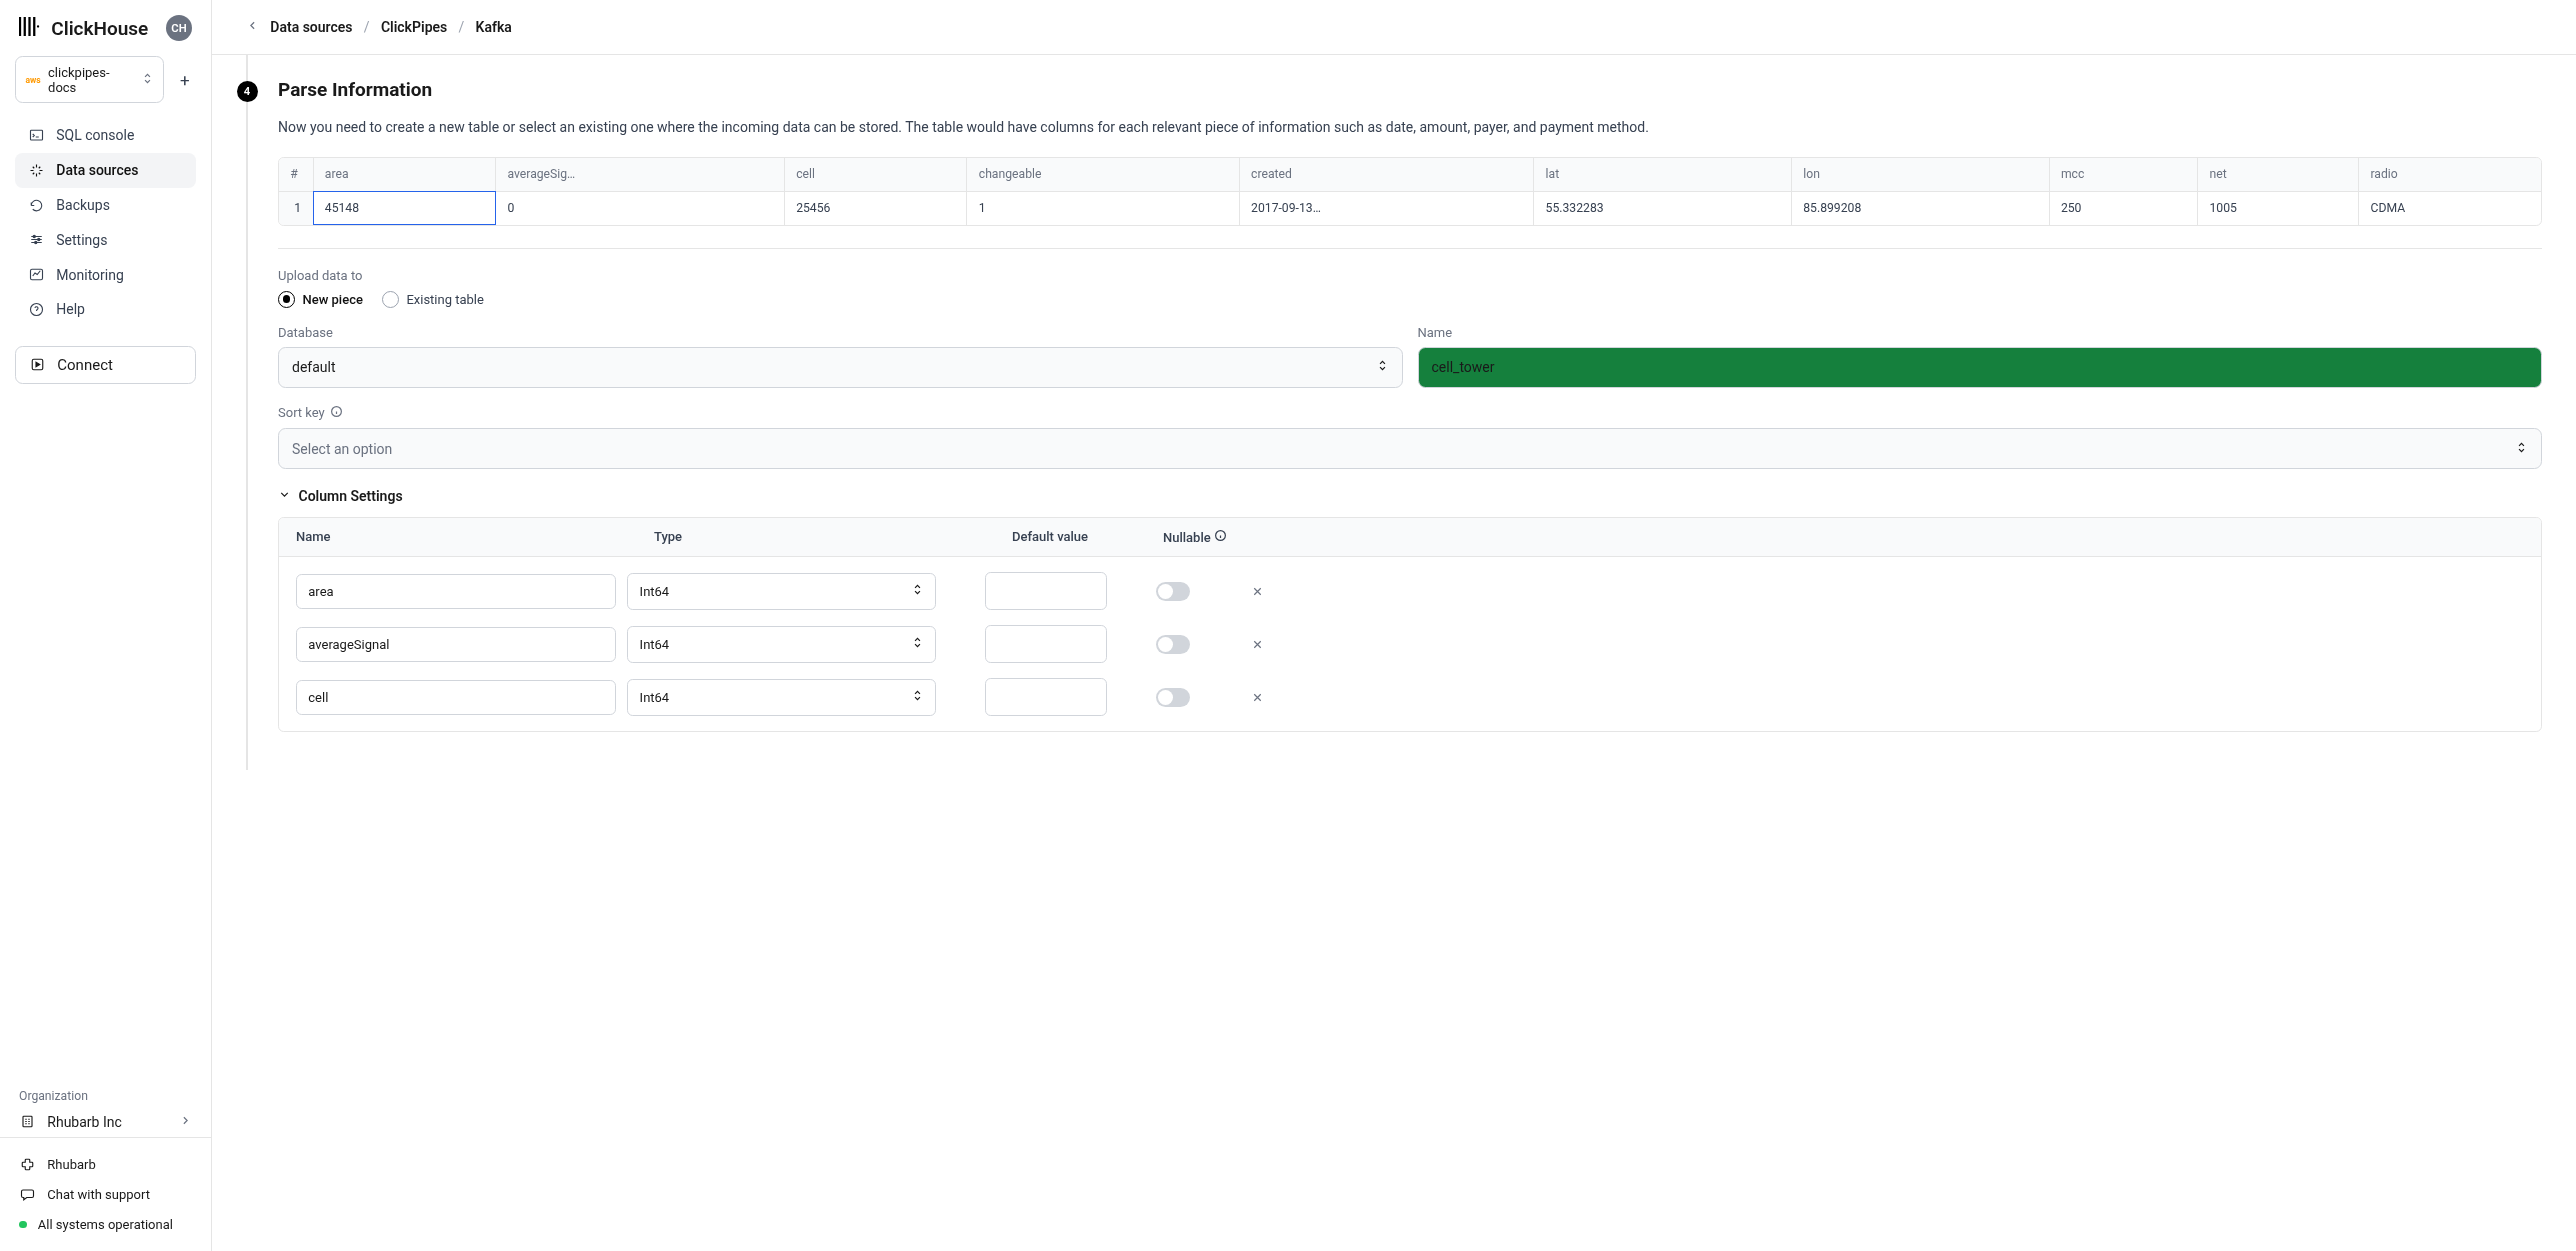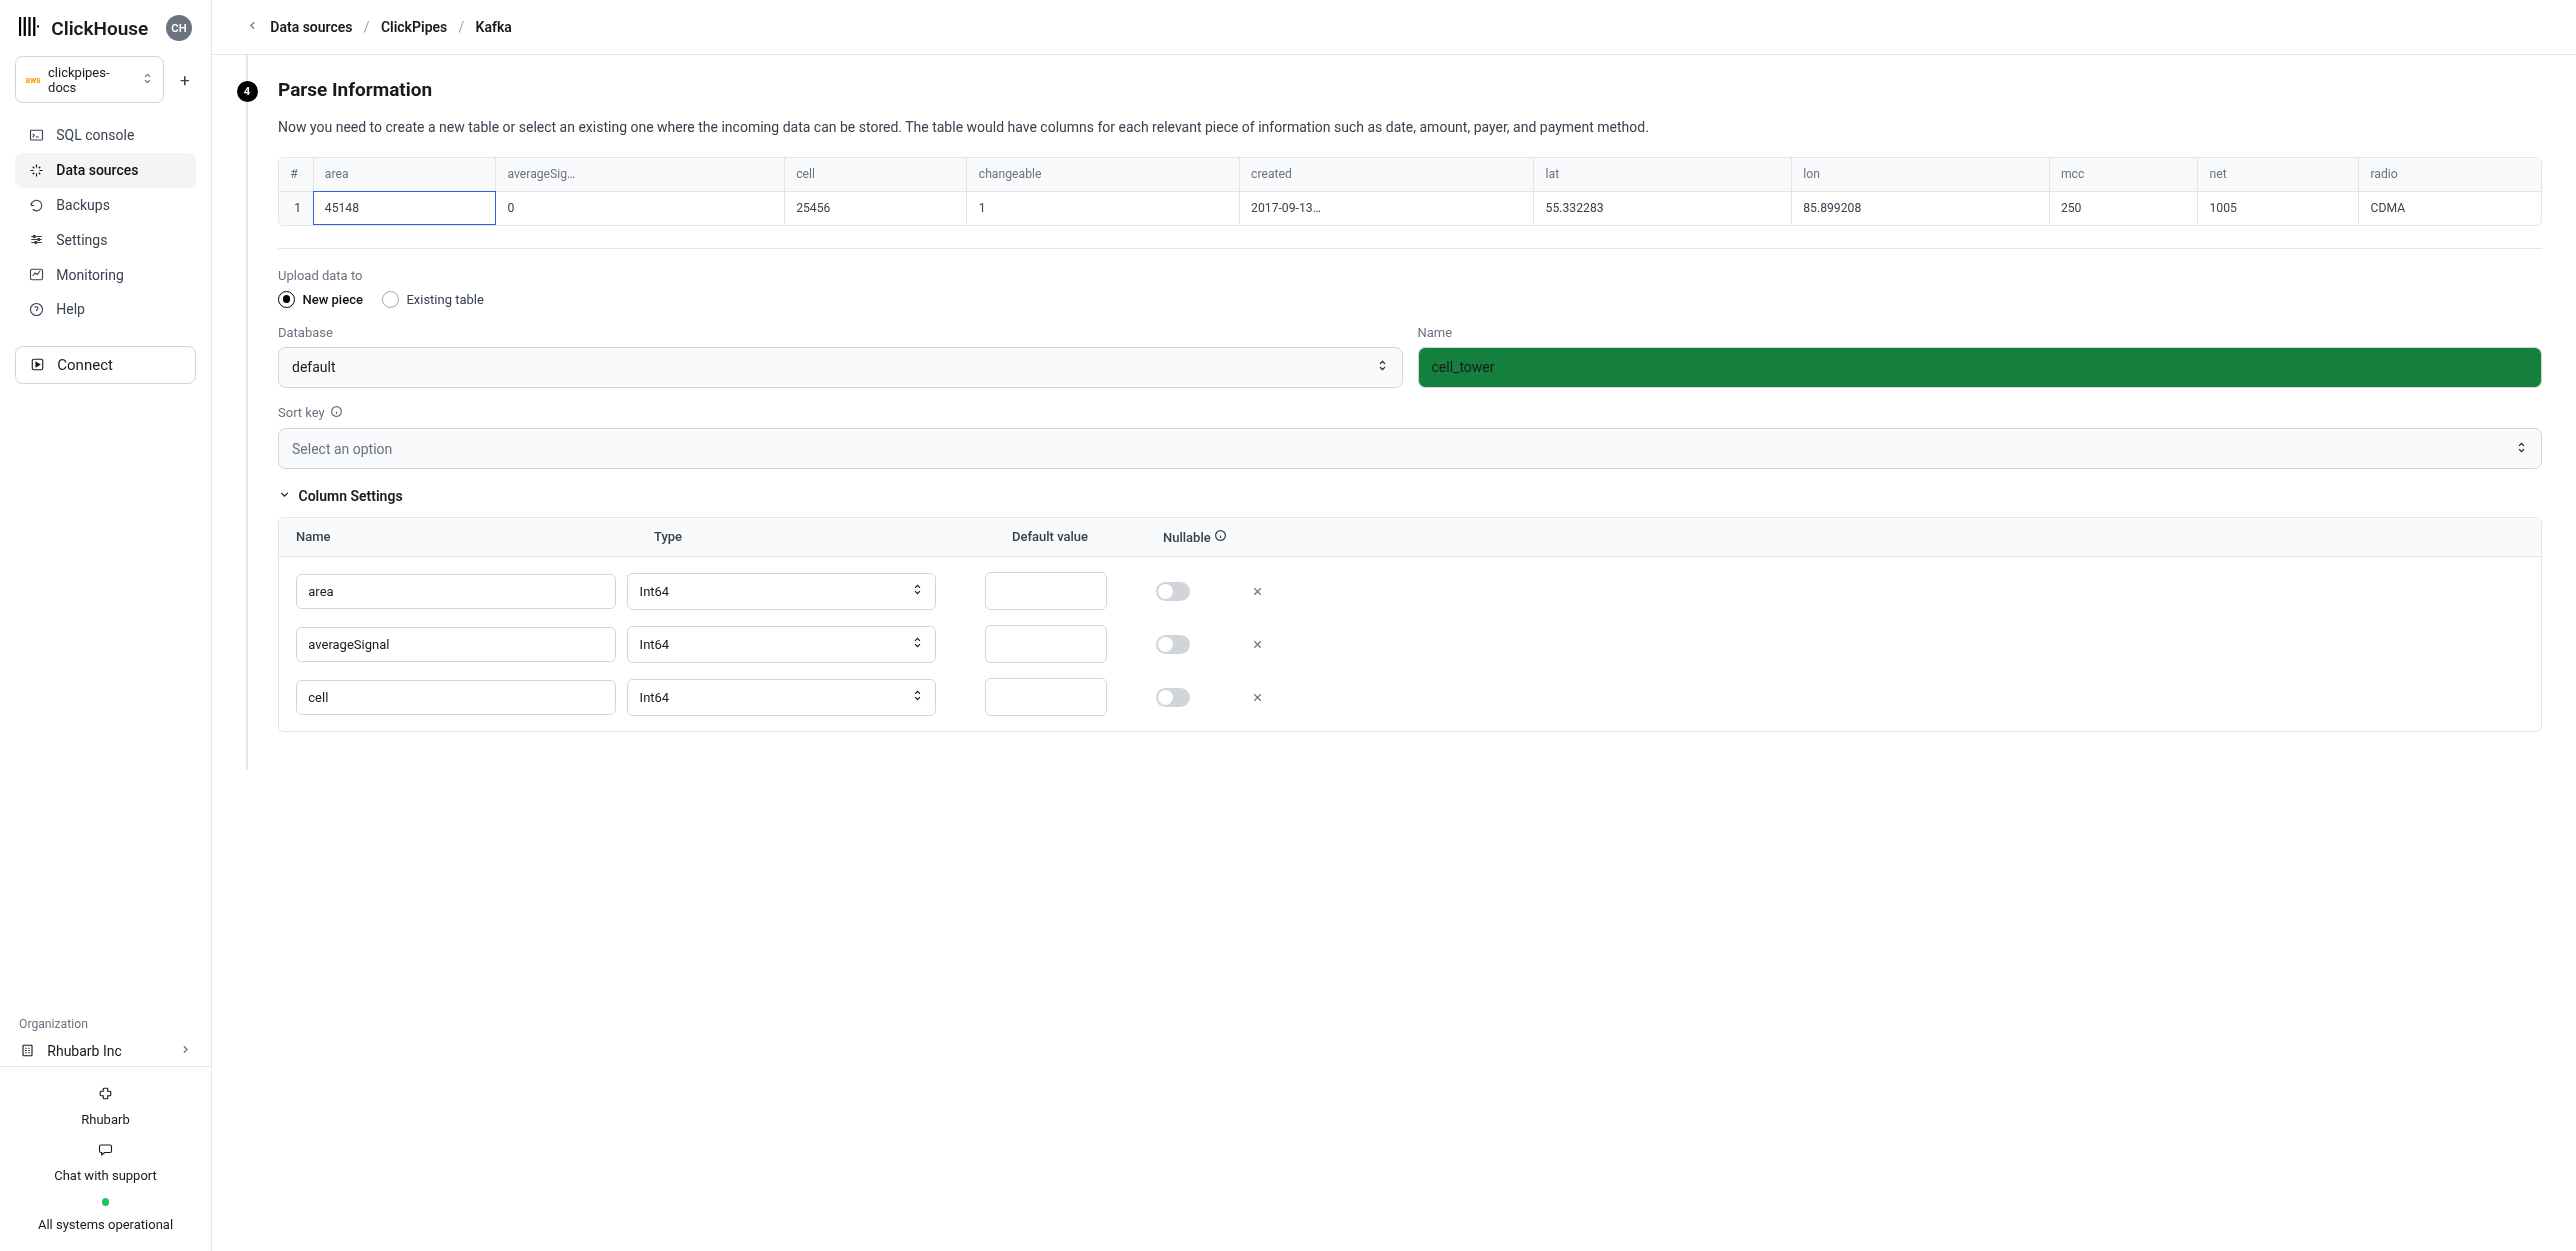--- a/index.html
+++ b/index.html
@@ -27,21 +27,21 @@
     .connect-box { margin: 15px; border: 0.9px solid #d1d5db; border-radius: 7.5px; padding: 9.4px 13px; display: flex; align-items: center; gap: 11.3px; cursor: pointer; }
     
     .sidebar-filler { flex: 1; }
     
     .org-section { padding: 15px 19px 7.5px; }
     .org-label { font-size: 12.2px; color: #6b7280; margin-bottom: 11.3px; }
     .org-item { display: flex; align-items: center; gap: 11.3px; font-size: 14px; cursor: pointer; }
     .org-item .chev { margin-left: auto; color: #6b7280; }
     
     .footer-section { border-top: 0.9px solid #e5e5e5; padding: 11.3px 19px; }
-    .footer-item { display: flex; align-items: center; gap: 11.3px; font-size: 13px; padding: 7.5px 0; cursor: pointer; flex-direction: column; }
+    .footer-item { display: flex; align-items: center; gap: 11.3px; font-size: 13px; padding: 7.5px 0; cursor: pointer; }
     .status-dot { width: 7.5px; height: 7.5px; border-radius: 50%; background: #22c55e; }
     
     
     .main { flex: 1; overflow: auto; }
     .breadcrumb-bar { display: flex; align-items: center; gap: 11.3px; padding: 19px 34px; border-bottom: 0.9px solid #e5e5e5; font-size: 14px; }
     .breadcrumb-back { color: #6b7280; cursor: pointer; }
     .crumb { font-weight: 600; cursor: pointer; }
     .crumb-sep { color: #9ca3af; }
     
     .content-area { padding: 0 34px 38px; position: relative; }

